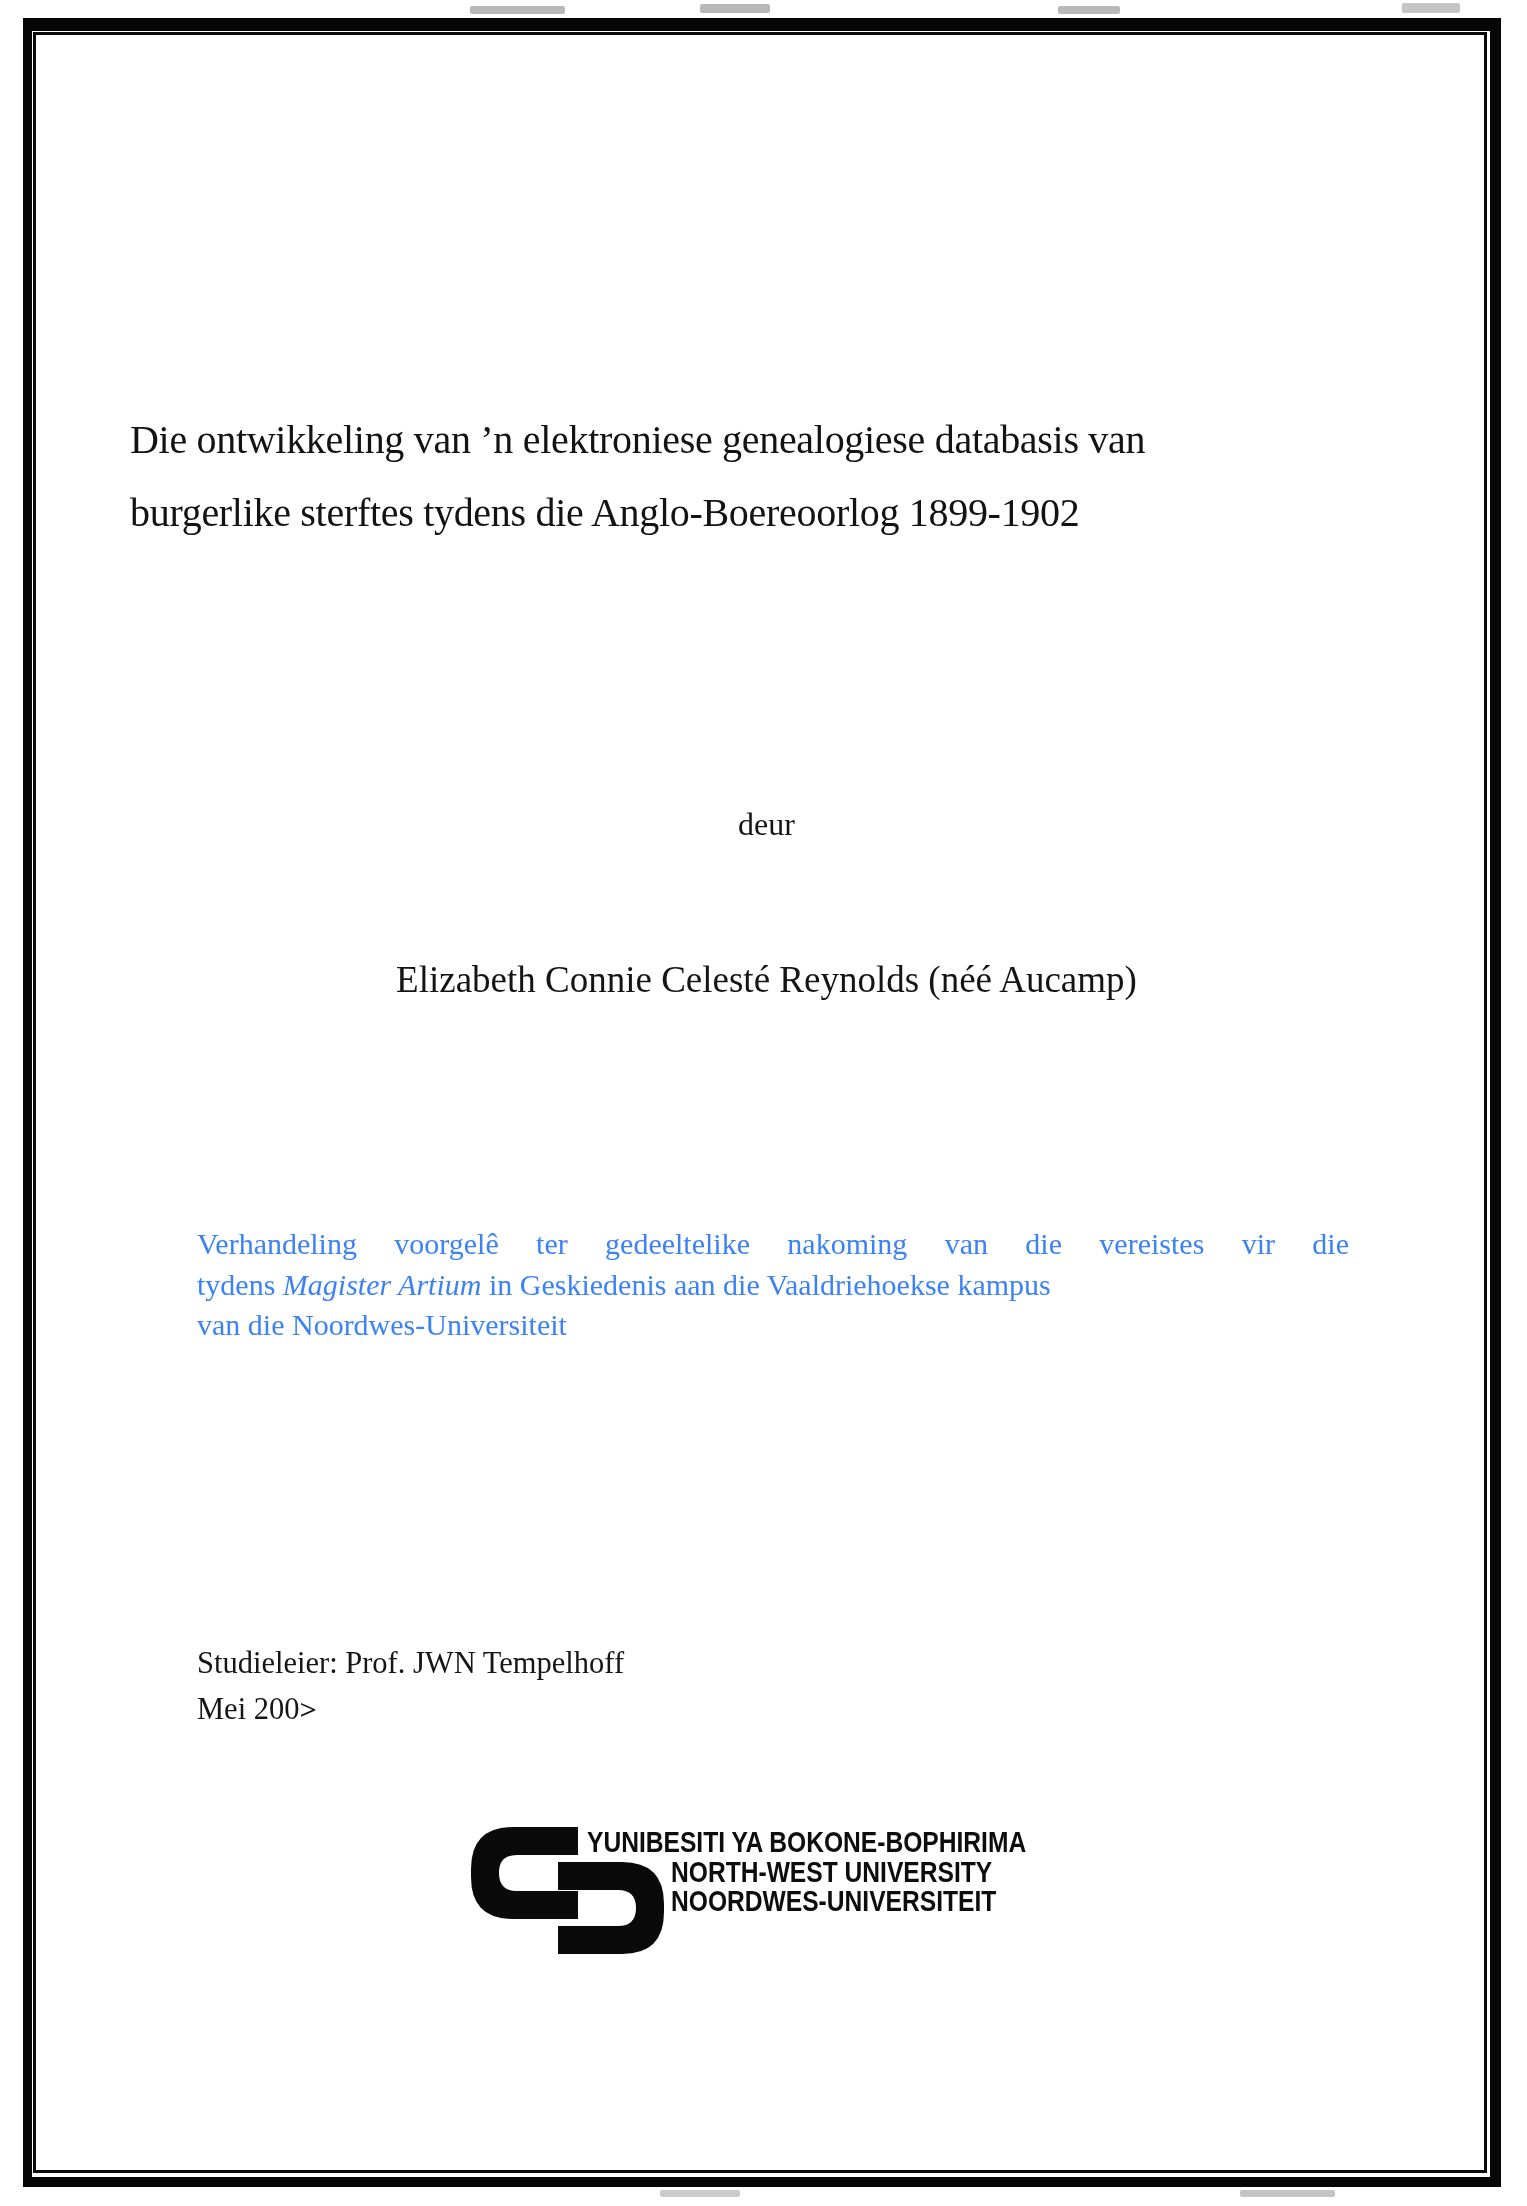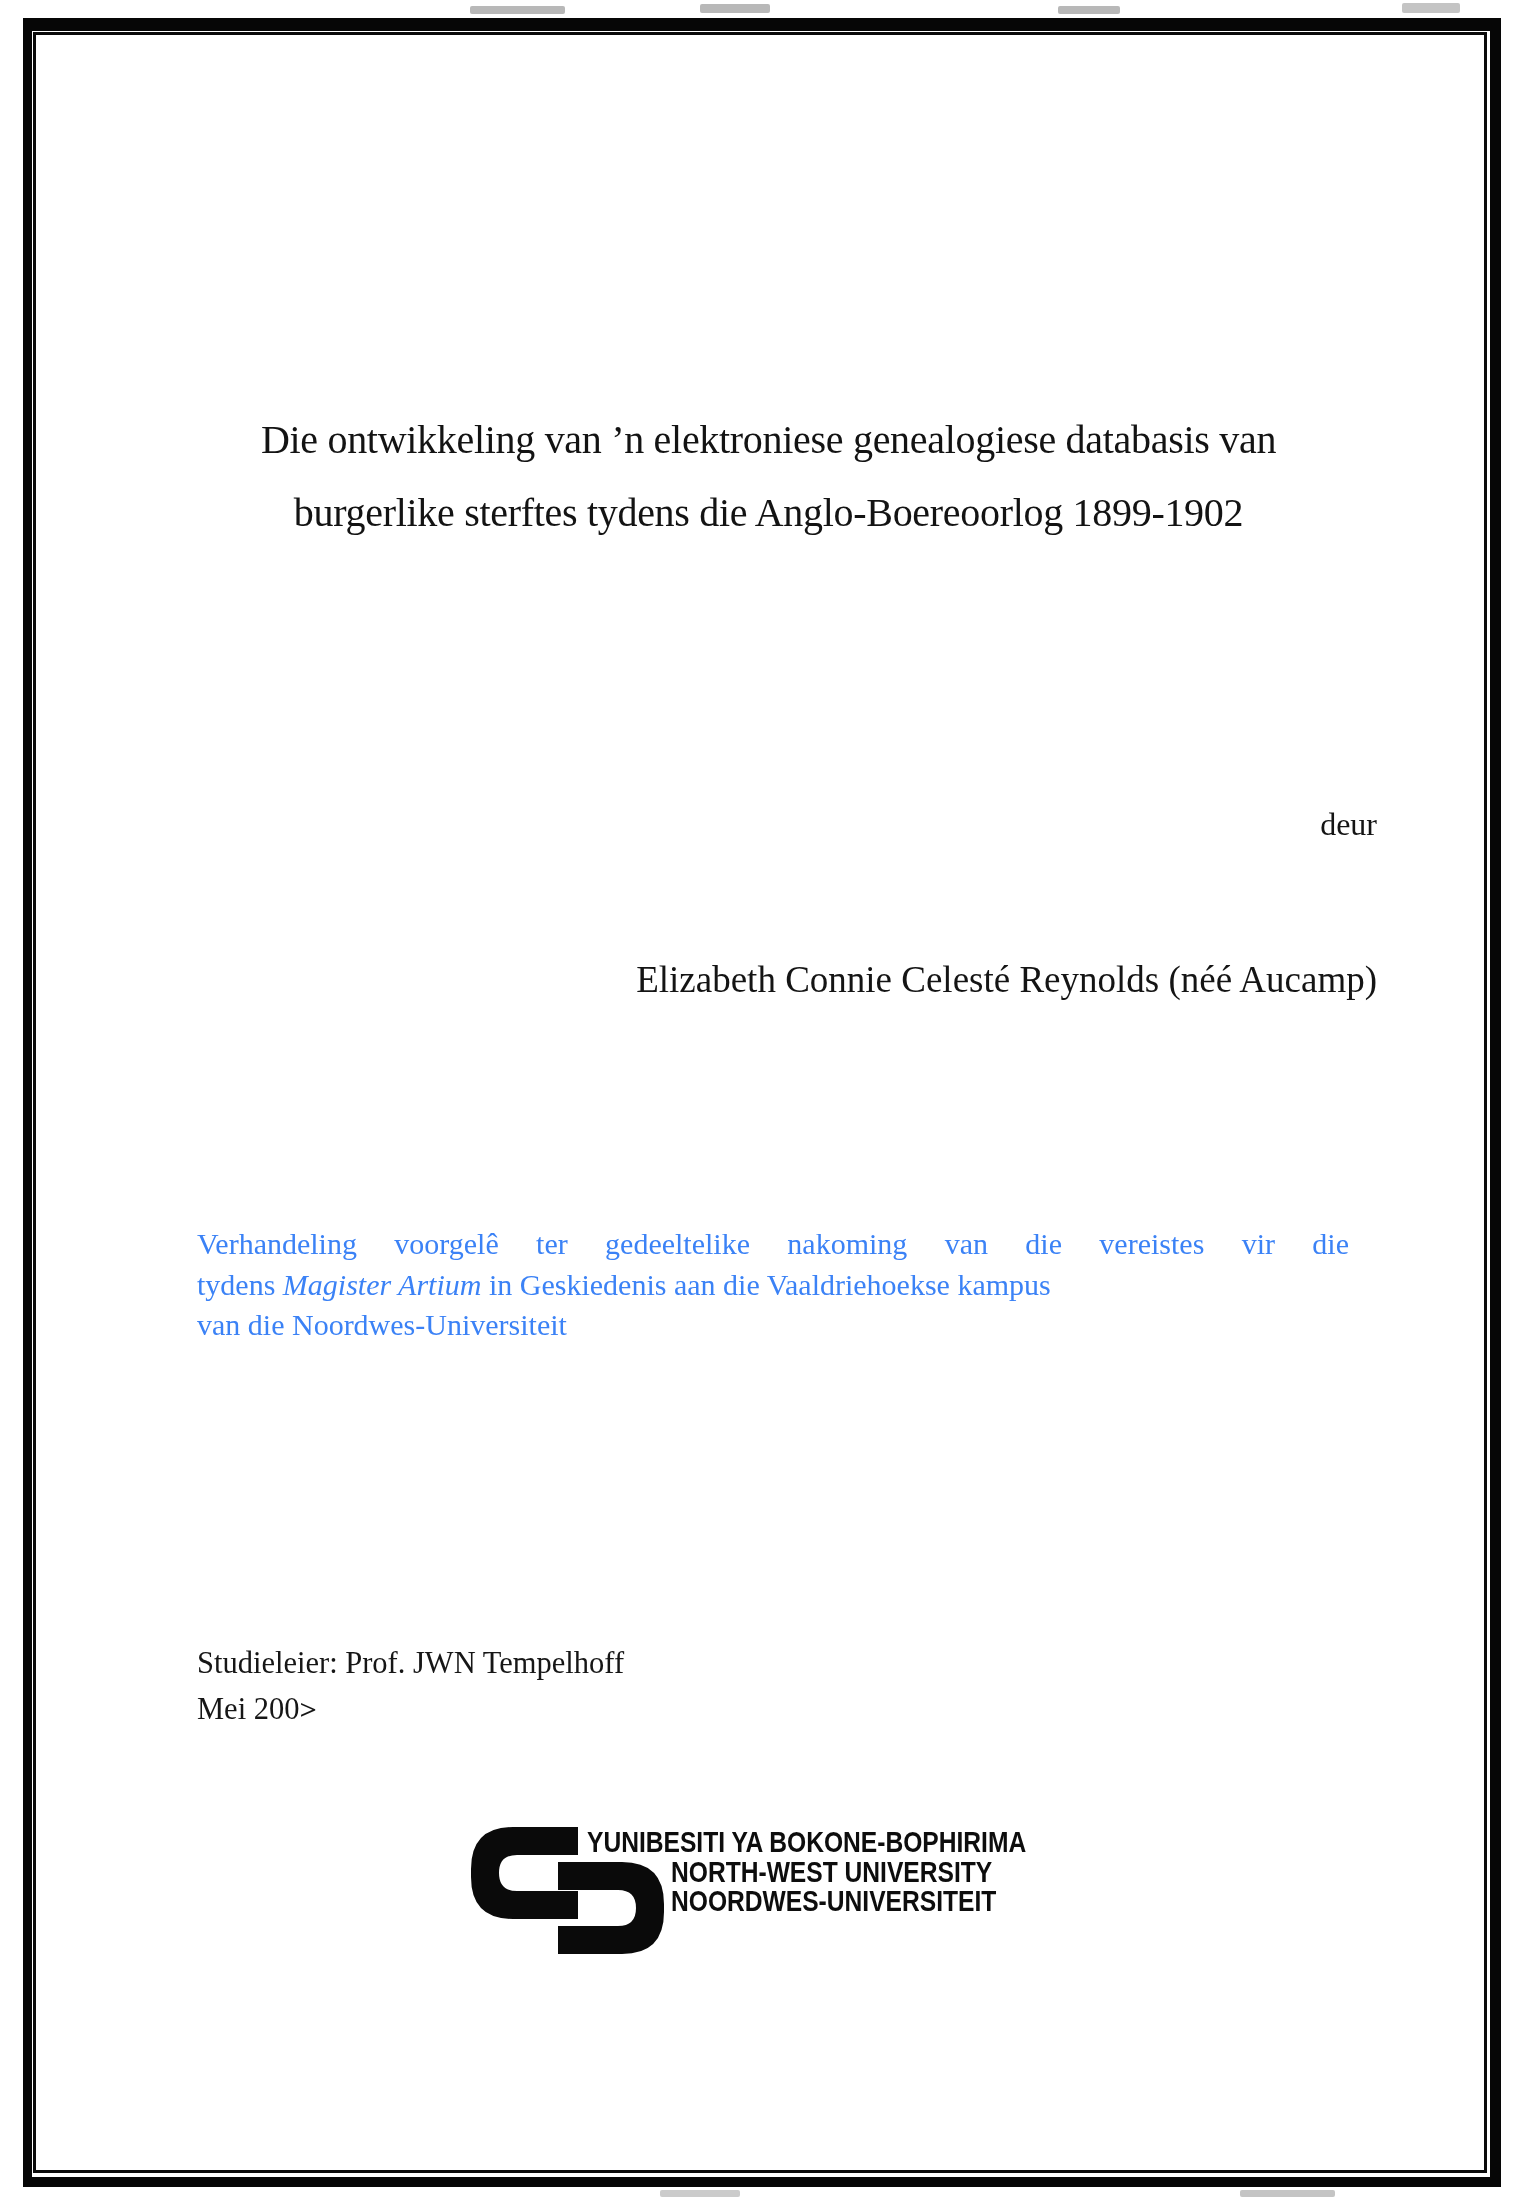--- a/index.html
+++ b/index.html
@@ -29,26 +29,25 @@
   .artifact{position:absolute;background:#7d7d7d;opacity:.55;border-radius:2px;}
   .artifact.a1{left:470px;top:6px;width:95px;height:8px;}
   .artifact.a2{left:700px;top:4px;width:70px;height:9px;}
   .artifact.a3{left:1058px;top:6px;width:62px;height:8px;}
   .artifact.a4{left:1402px;top:3px;width:58px;height:10px;opacity:.45;}
   .artifact.a5{left:660px;top:2190px;width:80px;height:7px;opacity:.4;}
   .artifact.a6{left:1240px;top:2190px;width:95px;height:7px;opacity:.45;}
   
   .title-block{
     position:absolute;left:130px;right:120px;top:403px;
-    text-align:center;
     font-size:40px;line-height:73px;
     letter-spacing:-0.3px;
     color:#131313;
   }
-  .center-line{position:absolute;left:156px;right:150px;text-align:right;}
+  .center-line{position:absolute;left:156px;right:150px;text-align:center;}
   .deur-line{top:806px;font-size:32px;}
   .author-line{top:958px;font-size:37px;}
   .statement-block{
     position:absolute;left:197px;top:1224px;width:1152px;
     font-size:30px;line-height:40.5px;
     color:#3b82f6;
   }
   .statement-line.justified{text-align:justify;text-align-last:justify;}
   .statement-block i{font-style:italic;}
   .footer-block{

